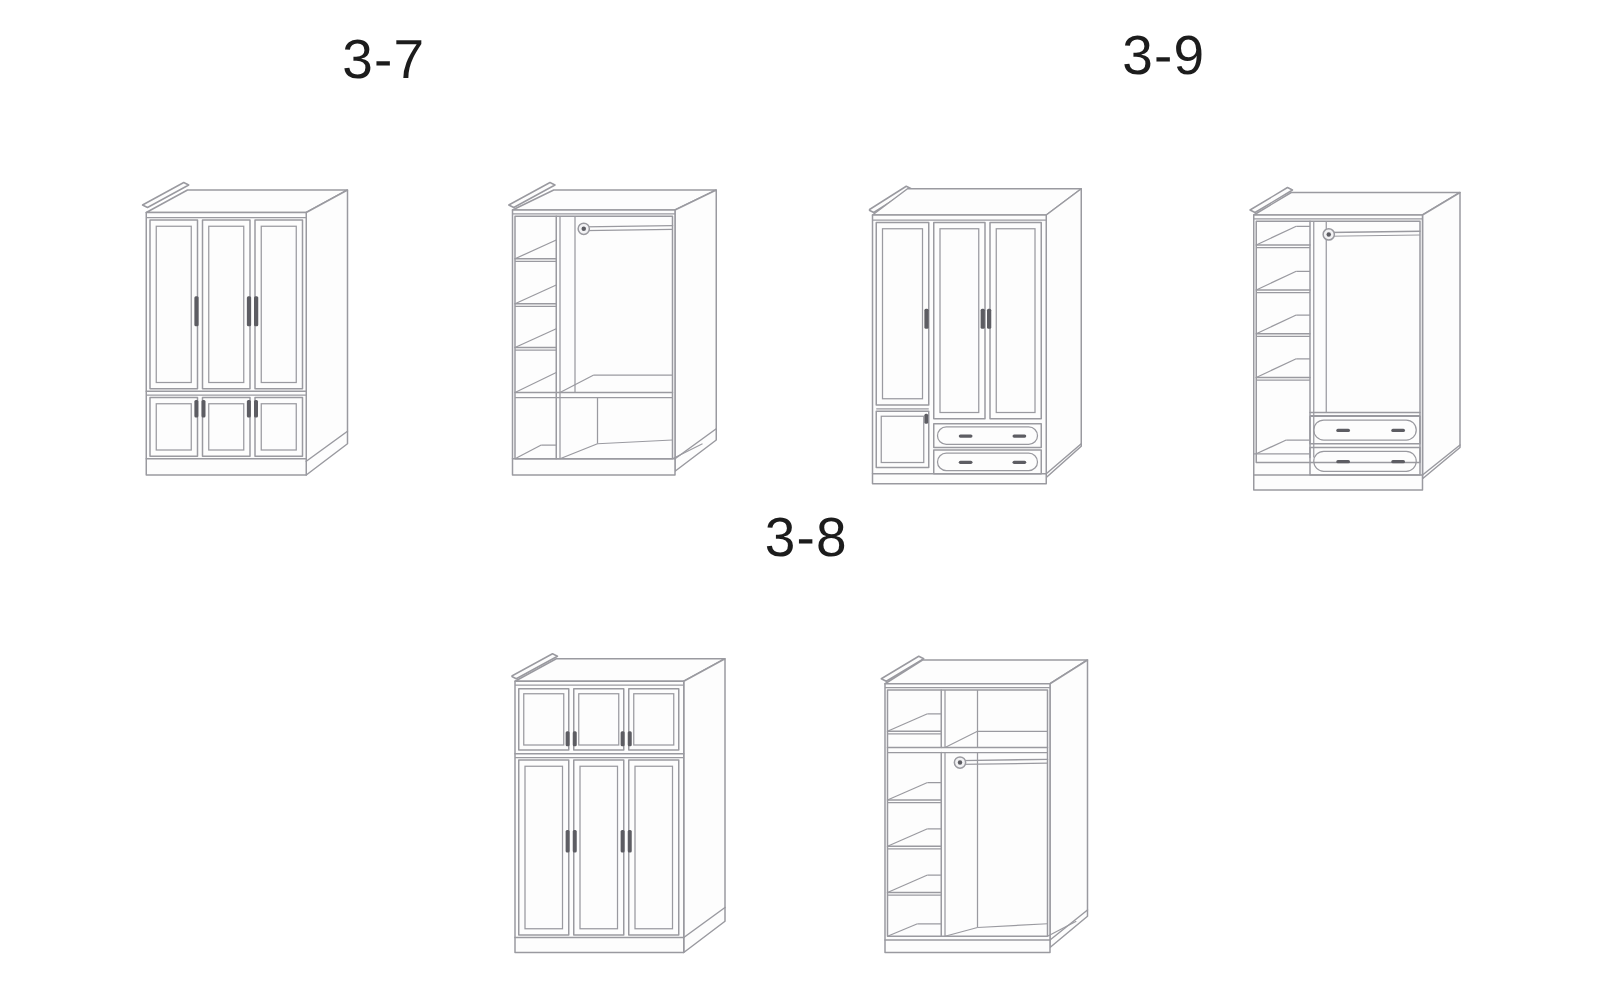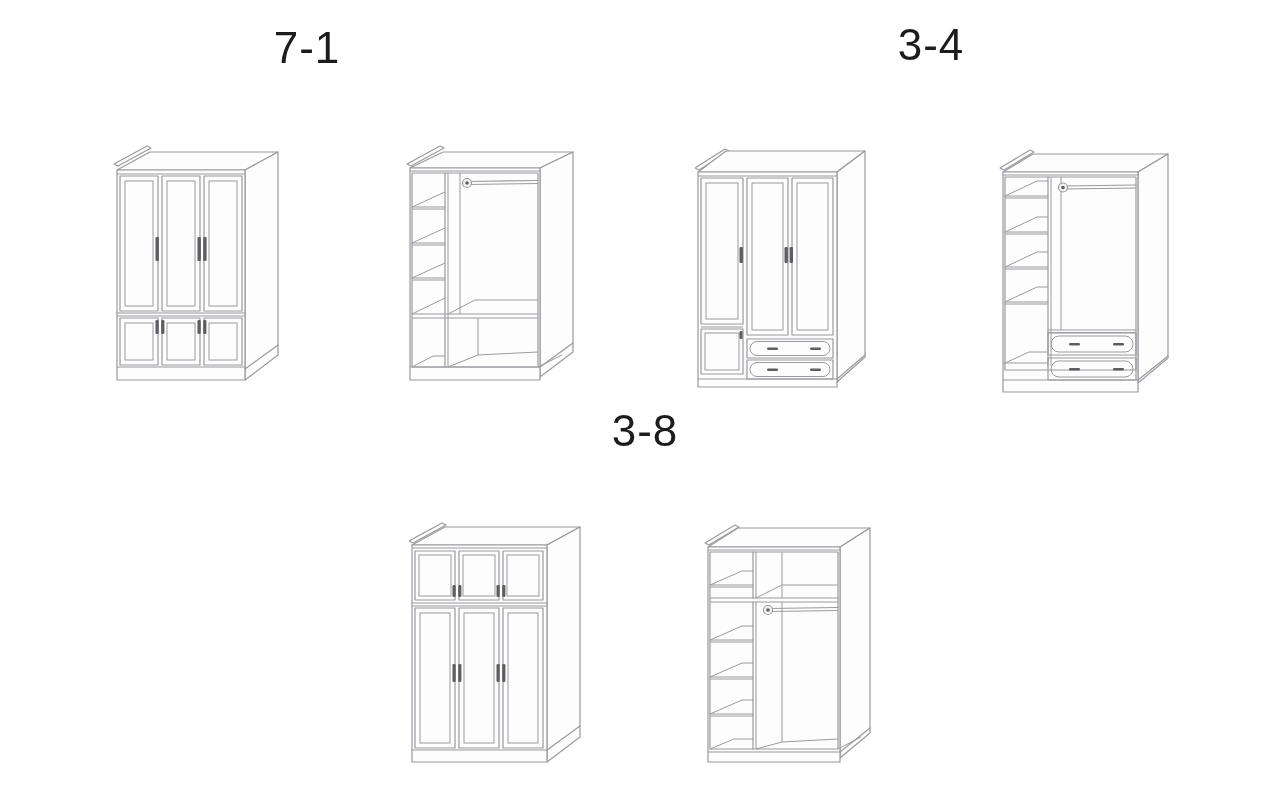--- a/index.html
+++ b/index.html
@@ -26,22 +26,22 @@
   svg .face{stroke:var(--line);stroke-width:1.2;fill:#fdfdfd;stroke-linejoin:round;}
   svg .hd{fill:var(--handle);stroke:none;}
   svg .flange{stroke:var(--line);stroke-width:1.2;fill:#f2f2f4;}
   svg .flange-core{fill:var(--handle);stroke:none;}
 </style>
 </head>
 <body>
 
 <div class="canvas">
 
-  <div class="fig-label" style="left:237px;top:25px;">7-1</div>
-  <div class="fig-label" style="left:861px;top:22px;">3-4</div>
+  <div class="fig-label" style="left:237px;top:25px;">3-7</div>
+  <div class="fig-label" style="left:861px;top:22px;">3-9</div>
   <div class="fig-label" style="left:575px;top:408px;">3-8</div>
 
   <div class="drawing" style="left:112px;top:143px;width:172px;height:244px;">
     <svg width="172" height="244" viewBox="0 0 172 244">
 
       <polygon class="face" points="2,21 35,3 39,5 6,23"></polygon>
 
       <polygon class="face" points="5,27 133,27 166,9 38,9"></polygon>
 
       <polygon class="face" points="133,27 166,9 166,212 133,237"></polygon>

